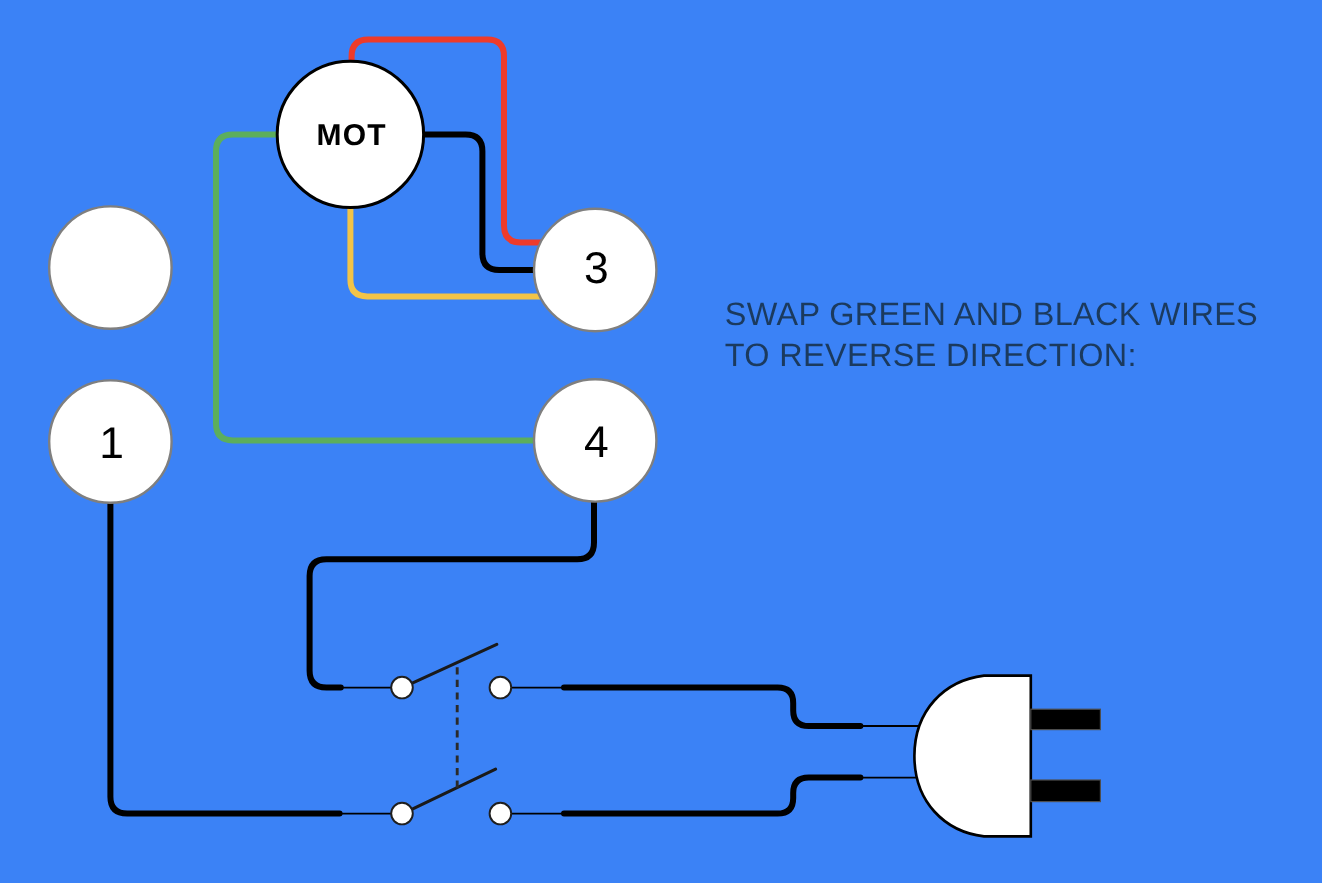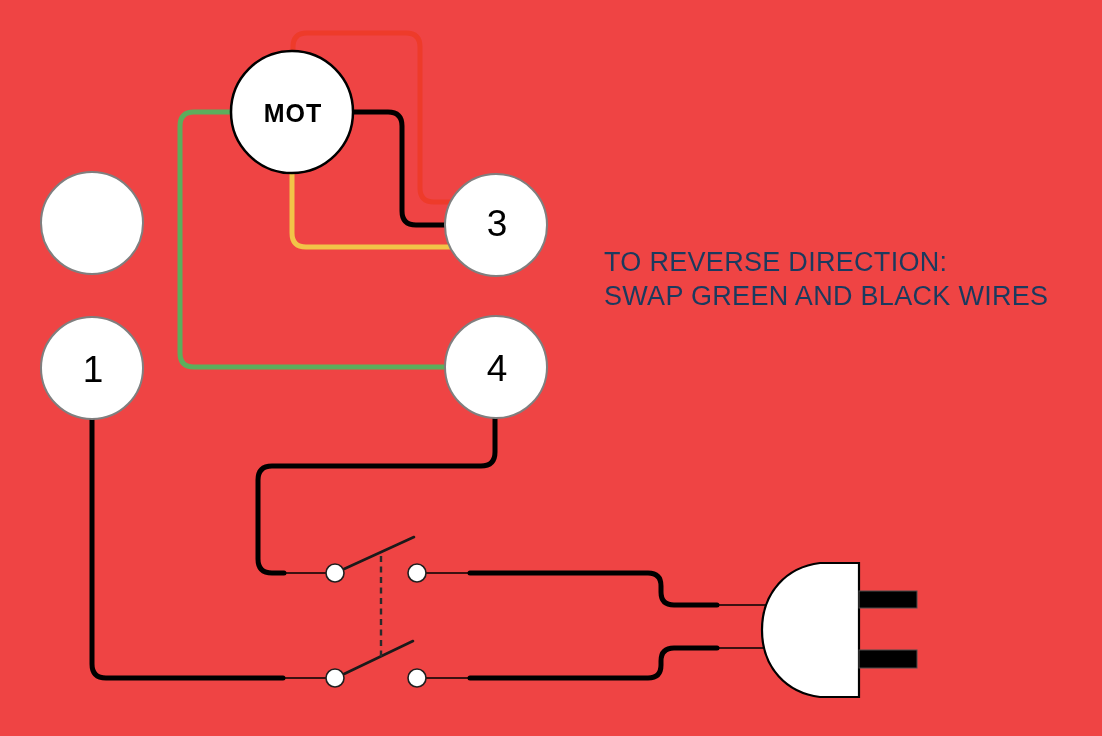--- a/index.html
+++ b/index.html
@@ -5,21 +5,21 @@
   html, body {
     margin: 0;
     padding: 0;
     background: #ffffff;
     font-family: "Liberation Sans", sans-serif;
   }
   #stage {
     position: relative;
     width: 1102px;
     height: 736px;
-    background: #ef4444;
+    background: #3b82f6;
     overflow: hidden;
   }
   #diagram-svg {
     position: absolute;
     left: 0;
     top: 0;
   }
   .node-label {
     position: absolute;
     transform: translate(-50%, -50%);
@@ -100,17 +100,17 @@
 
   <div class="node-label motor-label" style="left:293px; top:113px;">MOT</div>
 
   <div class="node-label terminal-label" style="left:93px; top:370px;">1</div>
 
   <div class="node-label terminal-label" style="left:497px; top:224px;">3</div>
 
   <div class="node-label terminal-label" style="left:497px; top:369px;">4</div>
 
   <div class="note">
+    <div>SWAP GREEN AND BLACK WIRES</div>
     <div>TO REVERSE DIRECTION:</div>
-    <div>SWAP GREEN AND BLACK WIRES</div>
   </div>
 
 </div>
 
 </body></html>

